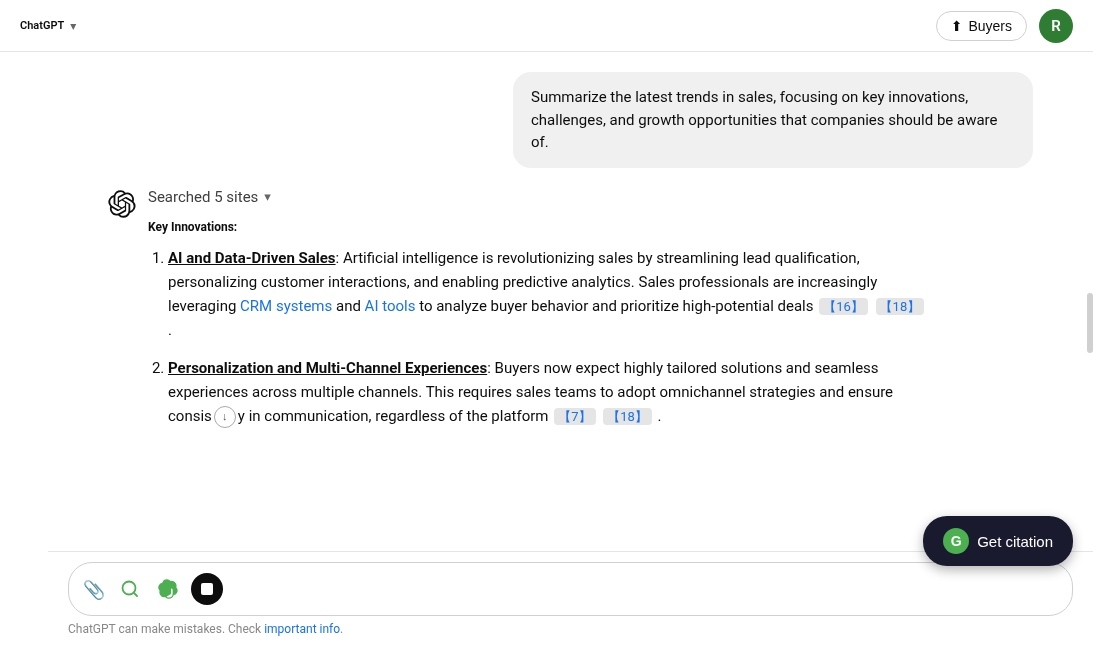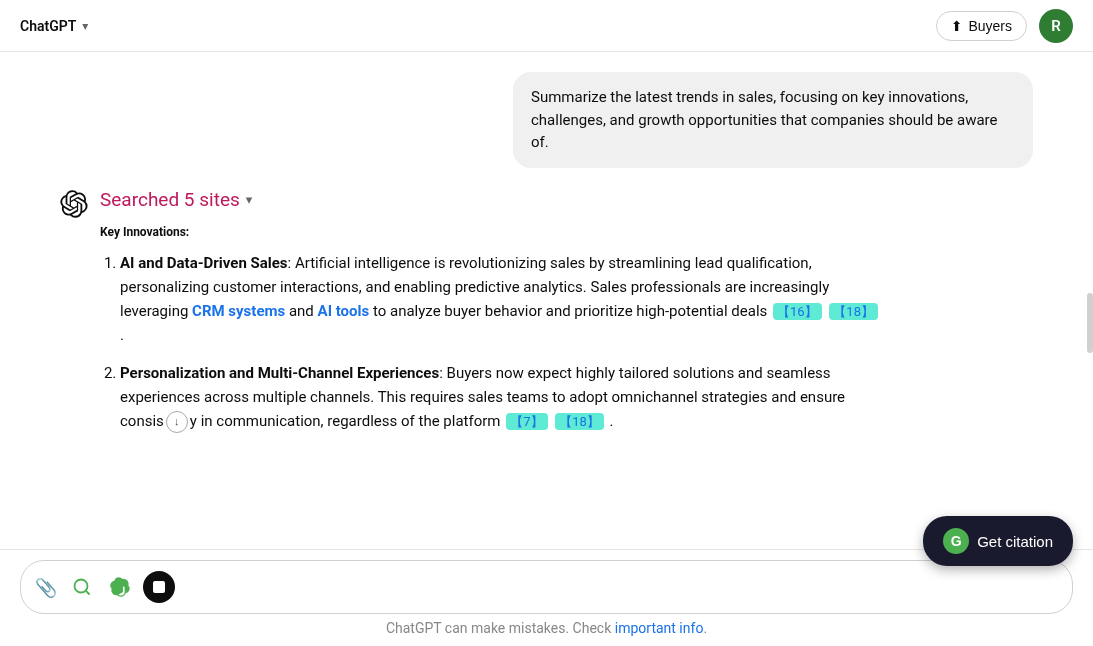--- a/index.html
+++ b/index.html
@@ -21,21 +21,21 @@
       padding: 10px 20px;
       border-bottom: 1px solid #e5e5e5;
       height: 52px;
     }
     .header-left {
       display: flex;
       align-items: center;
       gap: 4px;
     }
     .chatgpt-title {
-      font-size: 14px;
+      font-size: 11px;
       font-weight: 600;
       color: #0d0d0d;
     }
     .chevron-icon {
       color: #666;
       font-size: 12px;
       margin-left: 2px;
     }
     .header-right {
       display: flex;
@@ -66,20 +66,21 @@
       font-size: 15px;
       font-weight: 600;
     }
 
     
     .content-area {
       display: flex;
       flex-direction: column;
       height: calc(646px - 52px);
       overflow: hidden;
+      padding-left: 48px;
     }
 
     
     .chat-scroll {
       flex: 1;
       overflow-y: auto;
       padding: 20px 0 10px 0;
     }
 
     
@@ -121,22 +122,22 @@
 
     
     .searched-sites {
       display: flex;
       align-items: center;
       gap: 6px;
       margin-bottom: 14px;
       cursor: pointer;
     }
     .searched-sites-text {
-      font-size: 19px;
-      color: #be185d;
+      font-size: 15px;
+      color: #404040;
     }
     .searched-sites-chevron {
       color: #666;
       font-size: 13px;
     }
 
     
     .response-text {
       font-size: 15px;
       line-height: 1.6;
@@ -156,34 +157,34 @@
       padding-left: 20px;
     }
     .numbered-list li {
       font-size: 15px;
       line-height: 1.6;
       color: #0d0d0d;
       margin-bottom: 14px;
     }
     .numbered-list li strong {
       font-weight: 700;
+      text-decoration: underline;
     }
     .citation-link {
       color: #1a73e8;
       text-decoration: none;
       font-size: 13px;
-      background: #5eead4;
+      background: #e5e5e5;
       padding: 1px 4px;
       border-radius: 4px;
       margin: 0 2px;
     }
     .text-link {
       color: #1a73e8;
       text-decoration: none;
-      font-weight: bold;
     }
 
     
     .scroll-indicator {
       display: inline-flex;
       align-items: center;
       justify-content: center;
       width: 26px;
       height: 26px;
       border: 1.5px solid #aaa;
@@ -284,22 +285,22 @@
       cursor: pointer;
       border: none;
     }
     .stop-btn-inner {
       width: 12px;
       height: 12px;
       background: #fff;
       border-radius: 2px;
     }
     .disclaimer {
-      text-align: center;
-      font-size: 14px;
+      text-align: left;
+      font-size: 12px;
       color: #888;
       padding: 6px 0;
     }
     .disclaimer a {
       color: #1a73e8;
       text-decoration: none;
     }
 
     
     .right-edge {

